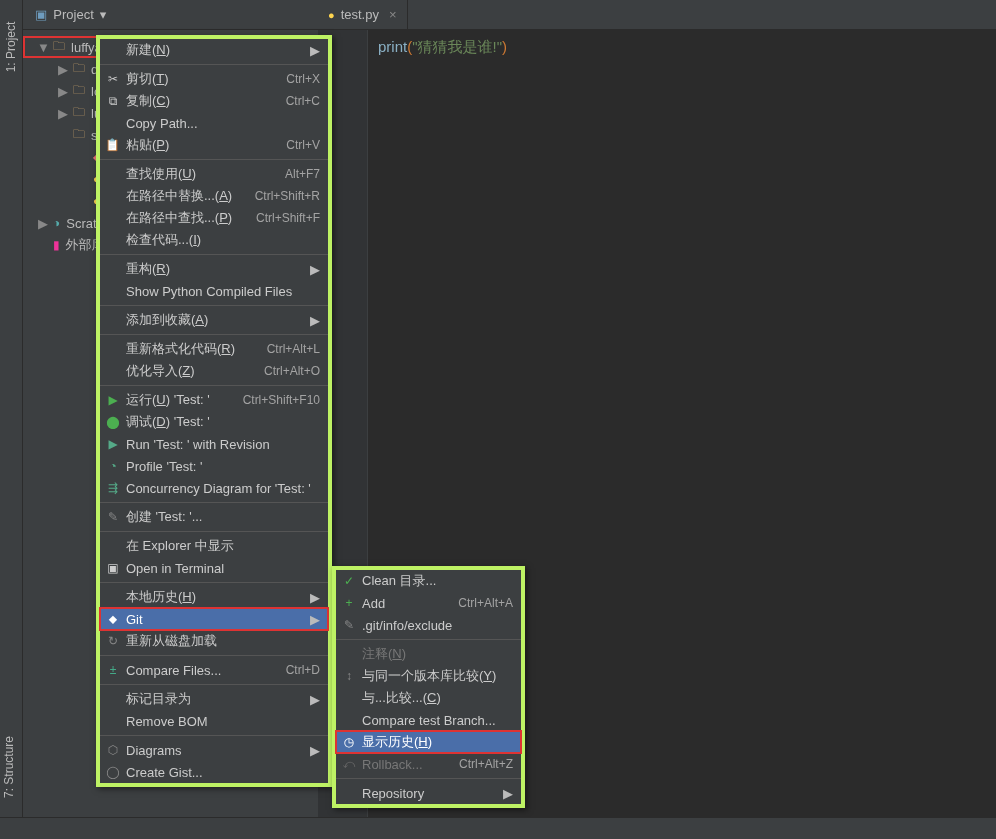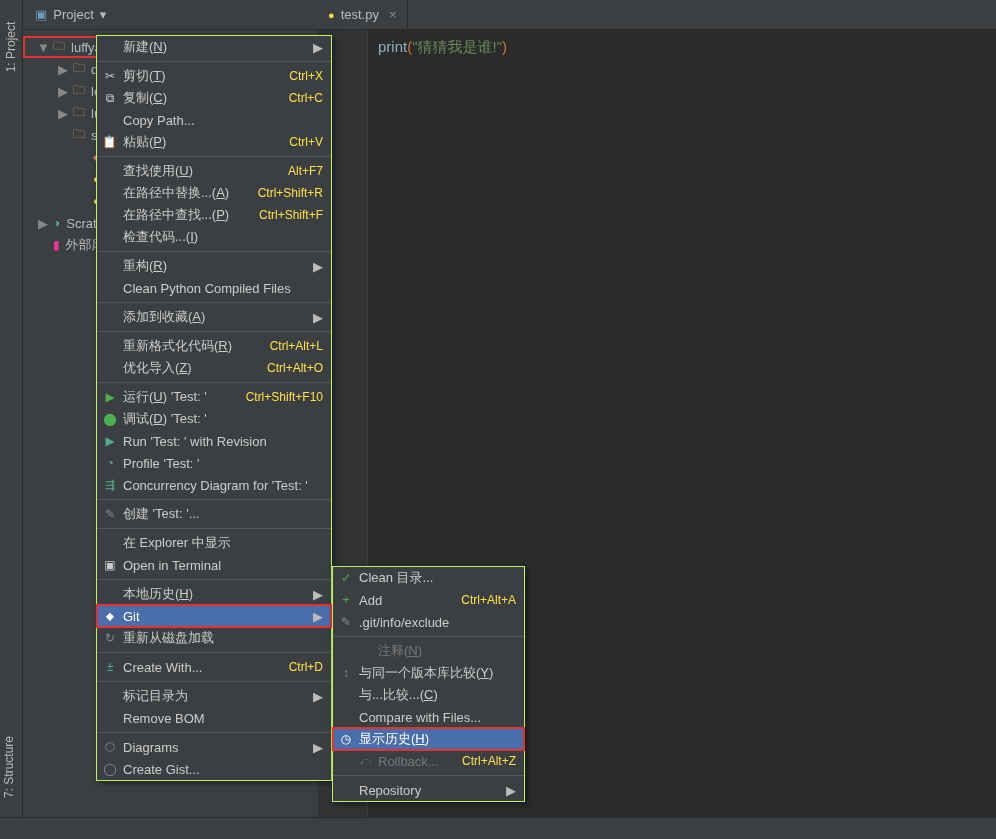--- a/index.html
+++ b/index.html
@@ -41,30 +41,30 @@
   
   
   .editor { position: absolute; left: 318px; top: 30px; right: 0; bottom: 0; background: #2b2b2b; display: flex; }
   .gutter { width: 50px; background: #313335; border-right: 1px solid #3c3f41; }
   .code { padding: 8px 10px; font-family: Consolas, monospace; font-size: 15px; }
   .kw { color: #8ab0c4; }
   .p { color: #cc7832; }
   .str { color: #6a8759; }
   
   
-  .ctx { position: absolute; background: #3c3f41; border: 1px solid #bef264; box-shadow: 2px 2px 6px rgba(0,0,0,.5); font-size: 13px; color: #ccc; }
+  .ctx { position: absolute; background: #3c3f41; border: 4px solid #bef264; box-shadow: 2px 2px 6px rgba(0,0,0,.5); font-size: 13px; color: #ccc; }
   .ctx1 { left: 96px; top: 35px; width: 236px; }
   .ctx-row { display: flex; align-items: center; height: 22px; padding: 0 8px 0 26px; position: relative; }
   .ctx-row.sep { height: 1px; background: #555; margin: 3px 0; padding: 0; }
-  .ctx-row .sc { margin-left: auto; color: #fde047; font-size: 12px; }
+  .ctx-row .sc { margin-left: auto; color: #a3a3a3; font-size: 12px; }
   .ctx-row .ic { position: absolute; left: 5px; width: 16px; text-align: center; font-size: 12px; }
   .ctx-row .sub { margin-left: auto; color: #bbb; }
   .ctx-row.sel { background: #4a6ea9; color: #fff; }
   .ctx-row.hl { outline: 2px solid #d33; outline-offset: -1px; }
-  .ctx-row.disabled { color: #777; margin-left: 19px; }
+  .ctx-row.disabled { color: #777; }
   .u { text-decoration: underline; }
   
   
   .ctx2 { left: 332px; top: 566px; width: 193px; }
   
   
   .botbar { position: absolute; left: 0; bottom: 0; right: 0; height: 22px; background: #3c3f41; border-top: 1px solid #2b2b2b; }
 </style>
 </head>
 <body>
@@ -197,21 +197,21 @@
     </div>
     <div class="ctx-row">
       <span>检查代码...(<span class="u">I</span>)</span>
     </div>
     <div class="ctx-row sep"></div>
     <div class="ctx-row">
       <span>重构(<span class="u">R</span>)</span>
       <span class="sub">▶</span>
     </div>
     <div class="ctx-row">
-      <span>Clean Python Compiled Files</span>
+      <span>Show Python Compiled Files</span>
     </div>
     <div class="ctx-row sep"></div>
     <div class="ctx-row">
       <span>添加到收藏(<span class="u">A</span>)</span>
       <span class="sub">▶</span>
     </div>
     <div class="ctx-row sep"></div>
     <div class="ctx-row">
       <span>重新格式化代码(<span class="u">R</span>)</span>
       <span class="sc">Ctrl+Alt+L</span>
@@ -265,21 +265,21 @@
       <span>Git</span>
       <span class="sub">▶</span>
     </div>
     <div class="ctx-row">
       <span class="ic" style="color: rgb(136, 136, 136);">↻</span>
       <span>重新从磁盘加载</span>
     </div>
     <div class="ctx-row sep"></div>
     <div class="ctx-row">
       <span class="ic" style="color: rgb(68, 170, 136);">±</span>
-      <span>Create With...</span>
+      <span>Compare Files...</span>
       <span class="sc">Ctrl+D</span>
     </div>
     <div class="ctx-row sep"></div>
     <div class="ctx-row">
       <span>标记目录为</span>
       <span class="sub">▶</span>
     </div>
     <div class="ctx-row">
       <span>Remove BOM</span>
     </div>
@@ -314,21 +314,21 @@
       <span>注释(<span class="u">N</span>)</span>
     </div>
     <div class="ctx-row">
       <span class="ic" style="color: rgb(136, 136, 136);">↕</span>
       <span>与同一个版本库比较(<span class="u">Y</span>)</span>
     </div>
     <div class="ctx-row">
       <span>与...比较...(<span class="u">C</span>)</span>
     </div>
     <div class="ctx-row">
-      <span>Compare with Files...</span>
+      <span>Compare test Branch...</span>
     </div>
     <div class="ctx-row sel hl">
       <span class="ic" style="color: rgb(255, 255, 255);">◷</span>
       <span>显示历史(<span class="u">H</span>)</span>
     </div>
     <div class="ctx-row disabled">
       <span class="ic" style="color: rgb(102, 102, 102);">⤺</span>
       <span>Rollback...</span>
       <span class="sc">Ctrl+Alt+Z</span>
     </div>

